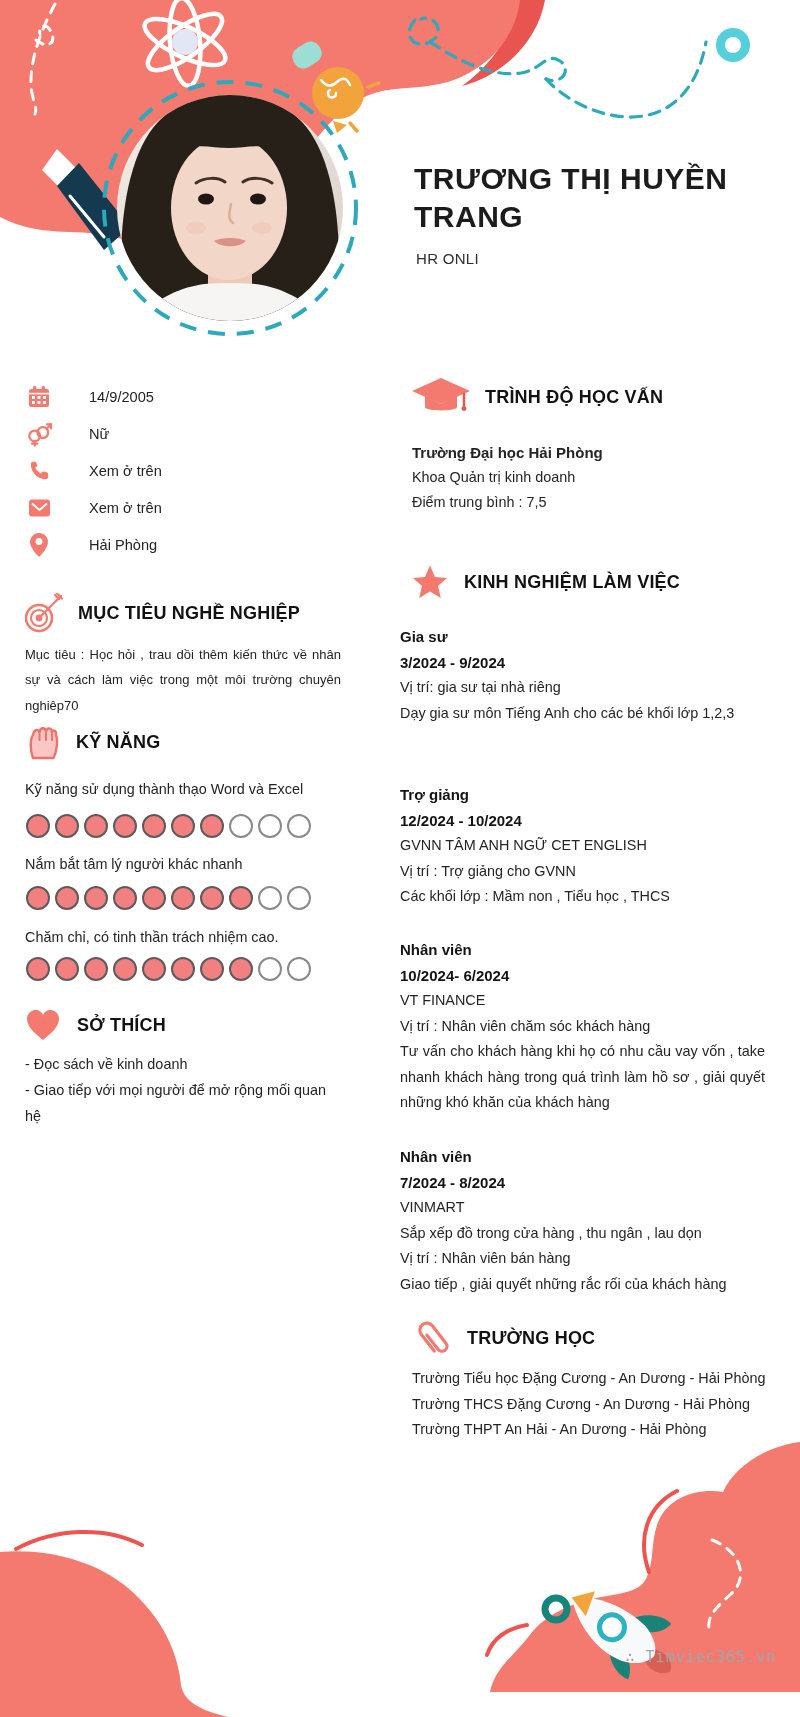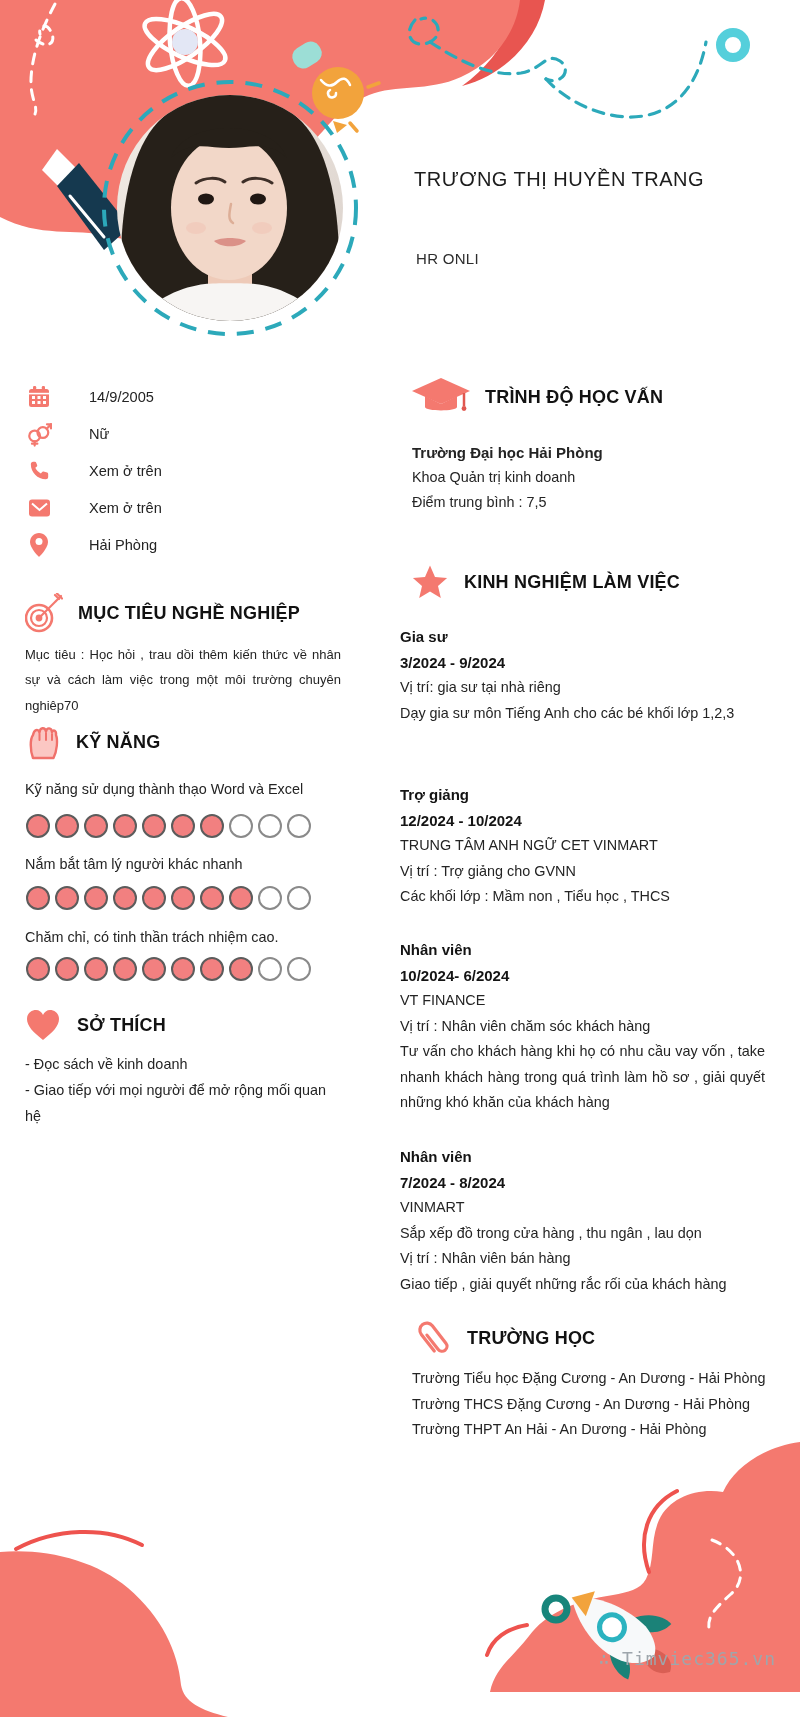--- a/index.html
+++ b/index.html
@@ -1,22 +1,22 @@
 <!DOCTYPE html>
 <html><head>
 <meta charset="utf-8">
 <style>
   html,body{margin:0;padding:0;background:#fff;}
   .page{position:relative;width:800px;height:1717px;background:#fff;overflow:hidden;
         font-family:"Liberation Sans","DejaVu Sans",sans-serif;color:#232323;}
   .deco{position:absolute;left:0;top:0;z-index:0;}
   .content{position:absolute;inset:0;z-index:3;}
 
-  .name{position:absolute;left:414px;top:160px;width:372px;font-size:20px;line-height:38px;
-        font-weight:400;color:#1c1c1c;letter-spacing:.5px;}
+  .name{position:absolute;left:414px;top:160px;width:372px;font-size:30px;line-height:38px;
+        font-weight:700;color:#1c1c1c;letter-spacing:.5px;}
   .role{position:absolute;left:416px;top:250px;font-size:15px;color:#2d2d2d;letter-spacing:.3px;}
 
   .info-list{position:absolute;left:26px;top:378px;width:305px;}
   .info-row{display:flex;align-items:center;height:37px;gap:24px;}
   .info-icon{width:26px;margin-right:13px;flex:none;display:flex;align-items:center;justify-content:center;}
   .info-text{font-size:14.6px;color:#242424;}
 
   .sec-head{position:absolute;display:flex;align-items:center;height:40px;}
   .sec-head .ic{margin-right:15px;flex:none;display:flex;align-items:center;}
   .sec-head .txt{font-weight:700;font-size:18px;color:#121212;letter-spacing:.2px;}
@@ -44,21 +44,21 @@
   .edu-school{font-weight:700;font-size:15px;}
 
   .job{position:absolute;left:400px;width:365px;font-size:14.4px;line-height:25.5px;color:#242424;}
   .job-title,.job-period{font-weight:700;font-size:15px;color:#141414;}
   .job-line{text-align:justify;}
   #job1{top:624px;} #job2{top:782px;} #job3{top:937px;} #job4{top:1144px;}
 
   .school-list{position:absolute;left:412px;top:1366px;width:375px;font-size:14.4px;line-height:25.5px;color:#242424;}
 
   .watermark{position:absolute;right:24px;top:1648px;font-family:"DejaVu Sans Mono",monospace;
-        font-size:18px;color:#9EA6AC;letter-spacing:1px;}
+        font-size:15px;color:#9EA6AC;letter-spacing:1px;}
 </style>
 </head>
 <body>
 
 <div class="page">
 
   <svg class="deco" width="800" height="1717" viewBox="0 0 800 1717">
     <defs>
       <clipPath id="pc">
           <circle cx="230" cy="208" r="113"></circle>
@@ -323,21 +323,21 @@
       <div class="job-period">3/2024 - 9/2024</div>
       <div>
           <div class="job-line">Vị trí: gia sư tại nhà riêng</div>
           <div class="job-line">Dạy gia sư môn Tiếng Anh cho các bé khối lớp 1,2,3</div>
         </div>
     </div>
     <div class="job" id="job2">
       <div class="job-title">Trợ giảng</div>
       <div class="job-period">12/2024 - 10/2024</div>
       <div>
-          <div class="job-line">TRUNG TÂM ANH NGỮ CET VINMART</div>
+          <div class="job-line">GVNN TÂM ANH NGỮ CET ENGLISH</div>
           <div class="job-line">Vị trí : Trợ giảng cho GVNN</div>
           <div class="job-line">Các khối lớp : Mầm non , Tiểu học , THCS</div>
         </div>
     </div>
     <div class="job" id="job3">
       <div class="job-title">Nhân viên</div>
       <div class="job-period">10/2024- 6/2024</div>
       <div>
           <div class="job-line">VT FINANCE</div>
           <div class="job-line">Vị trí : Nhân viên chăm sóc khách hàng</div>

